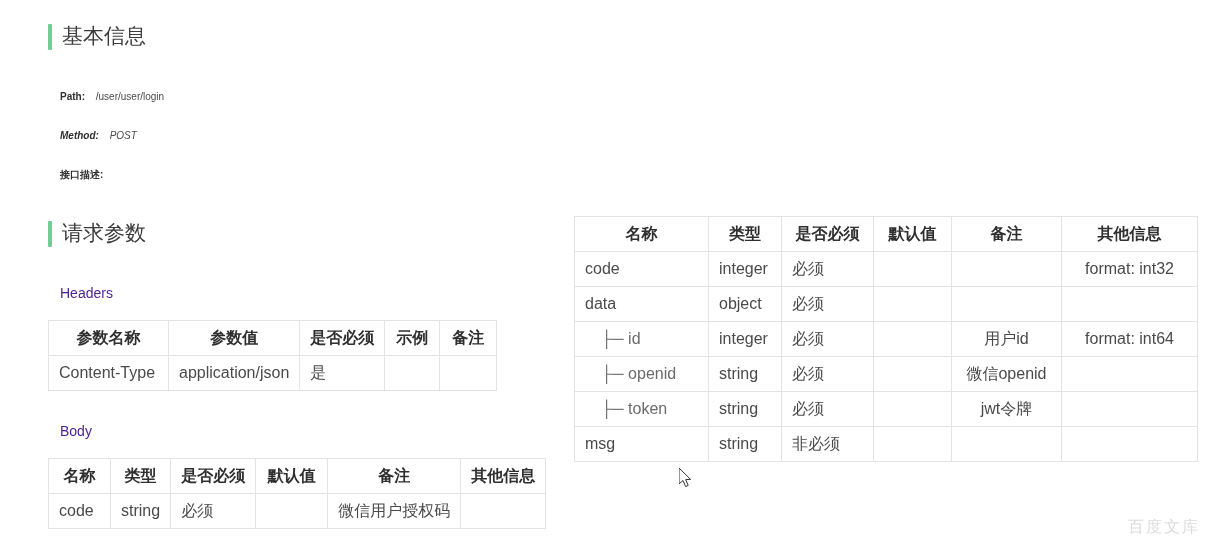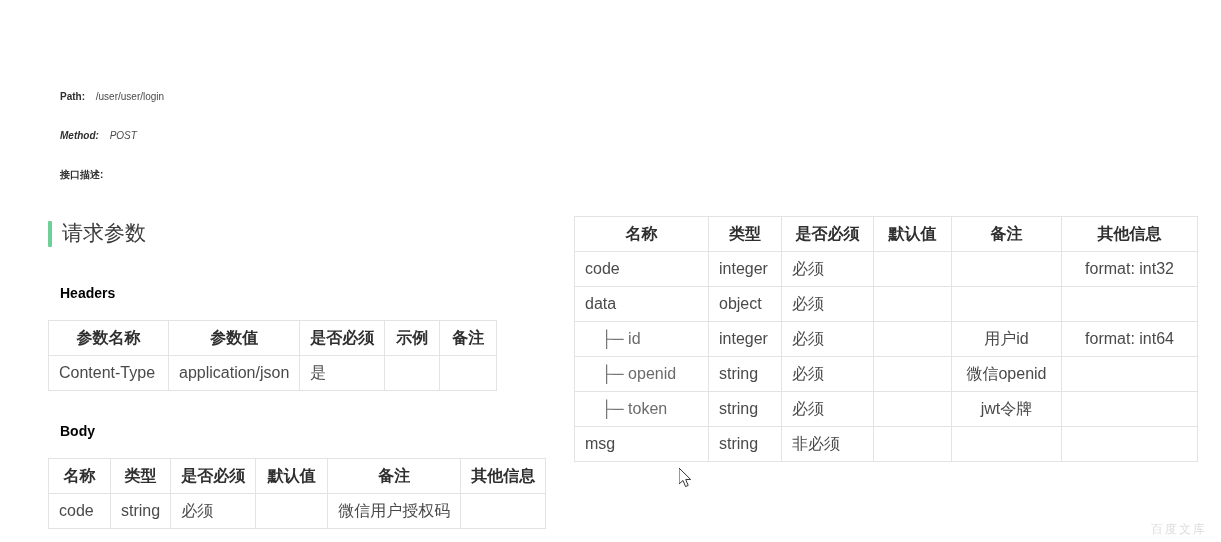--- a/index.html
+++ b/index.html
@@ -60,22 +60,22 @@
   .meta-row .k {
     font-weight: bold;
     color: #2f2f2f;
   }
   .meta-row .v {
     color: #4a4a4a;
     margin-left: 8px;
   }
   .sub-title {
     font-size: 14px;
-    font-weight: bold;
-    color: #000000;
+    font-weight: normal;
+    color: #4c1d95;
     line-height: 20px;
   }
   table.api {
     border-collapse: collapse;
     font-size: 16px;
     color: #4a4a4a;
     background: #fff;
     table-layout: fixed;
   }
   table.api th, table.api td {
@@ -108,23 +108,23 @@
   #body-table { position: absolute; left: 48px; top: 458px; }
   #ret-title { position: absolute; left: 14px; top: 152px; }
   #ret-table { position: absolute; left: 14px; top: 216px; }
 
   .indent1 { padding-left: 26px !important; }
   .tree-branch { color: #6b6b6b; }
 
   
   .watermark {
     position: absolute;
-    right: 14px;
+    right: 21px;
     bottom: 4px;
-    font-size: 12px;
+    font-size: 16px;
     color: #dcdcdc;
     letter-spacing: 2px;
     user-select: none;
   }
   
   .cursor {
     position: absolute;
     left: 679px;
     top: 468px;
     width: 14px;
@@ -132,20 +132,24 @@
     pointer-events: none;
   }
 </style>
 </head>
 <body>
 
 <div class="page">
 
   <div class="col-left">
 
+    <div class="section-title" id="basic-title">
+      <span class="bar"></span>
+      <span>基本信息</span>
+    </div>
 
     <div class="meta-row" id="meta-path">
       <span class="k">Path:</span>
       <span class="v">/user/user/login</span>
     </div>
 
     <div class="meta-row" id="meta-method">
       <span class="k">Method:</span>
       <span class="v">POST</span>
     </div>

